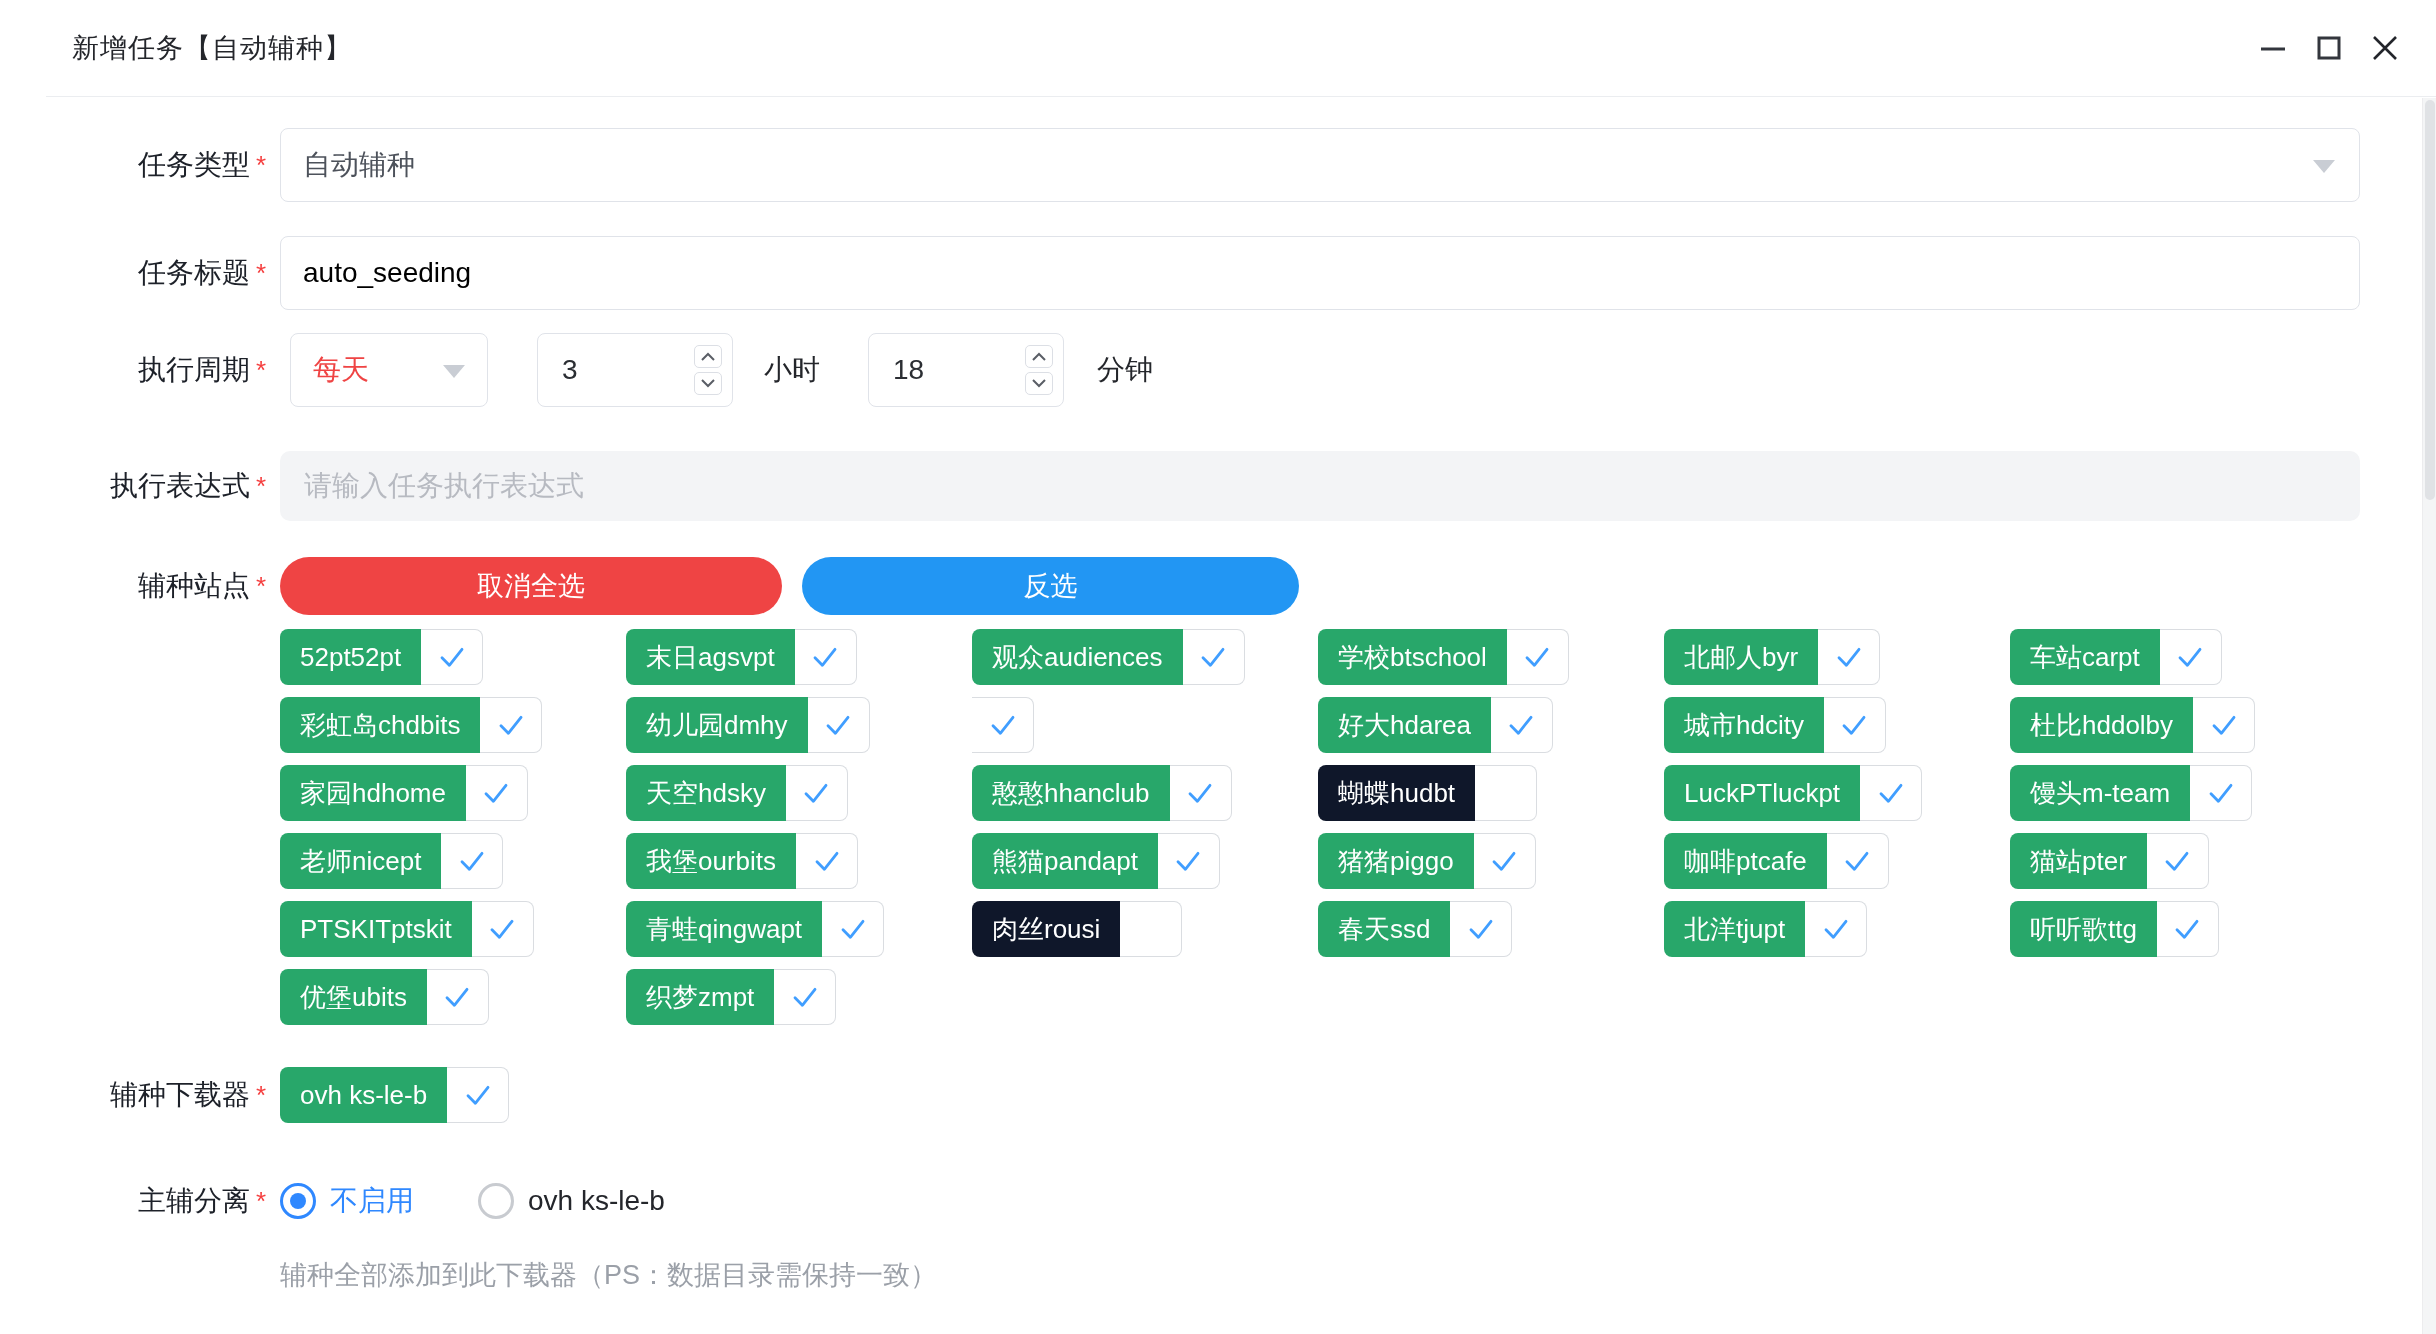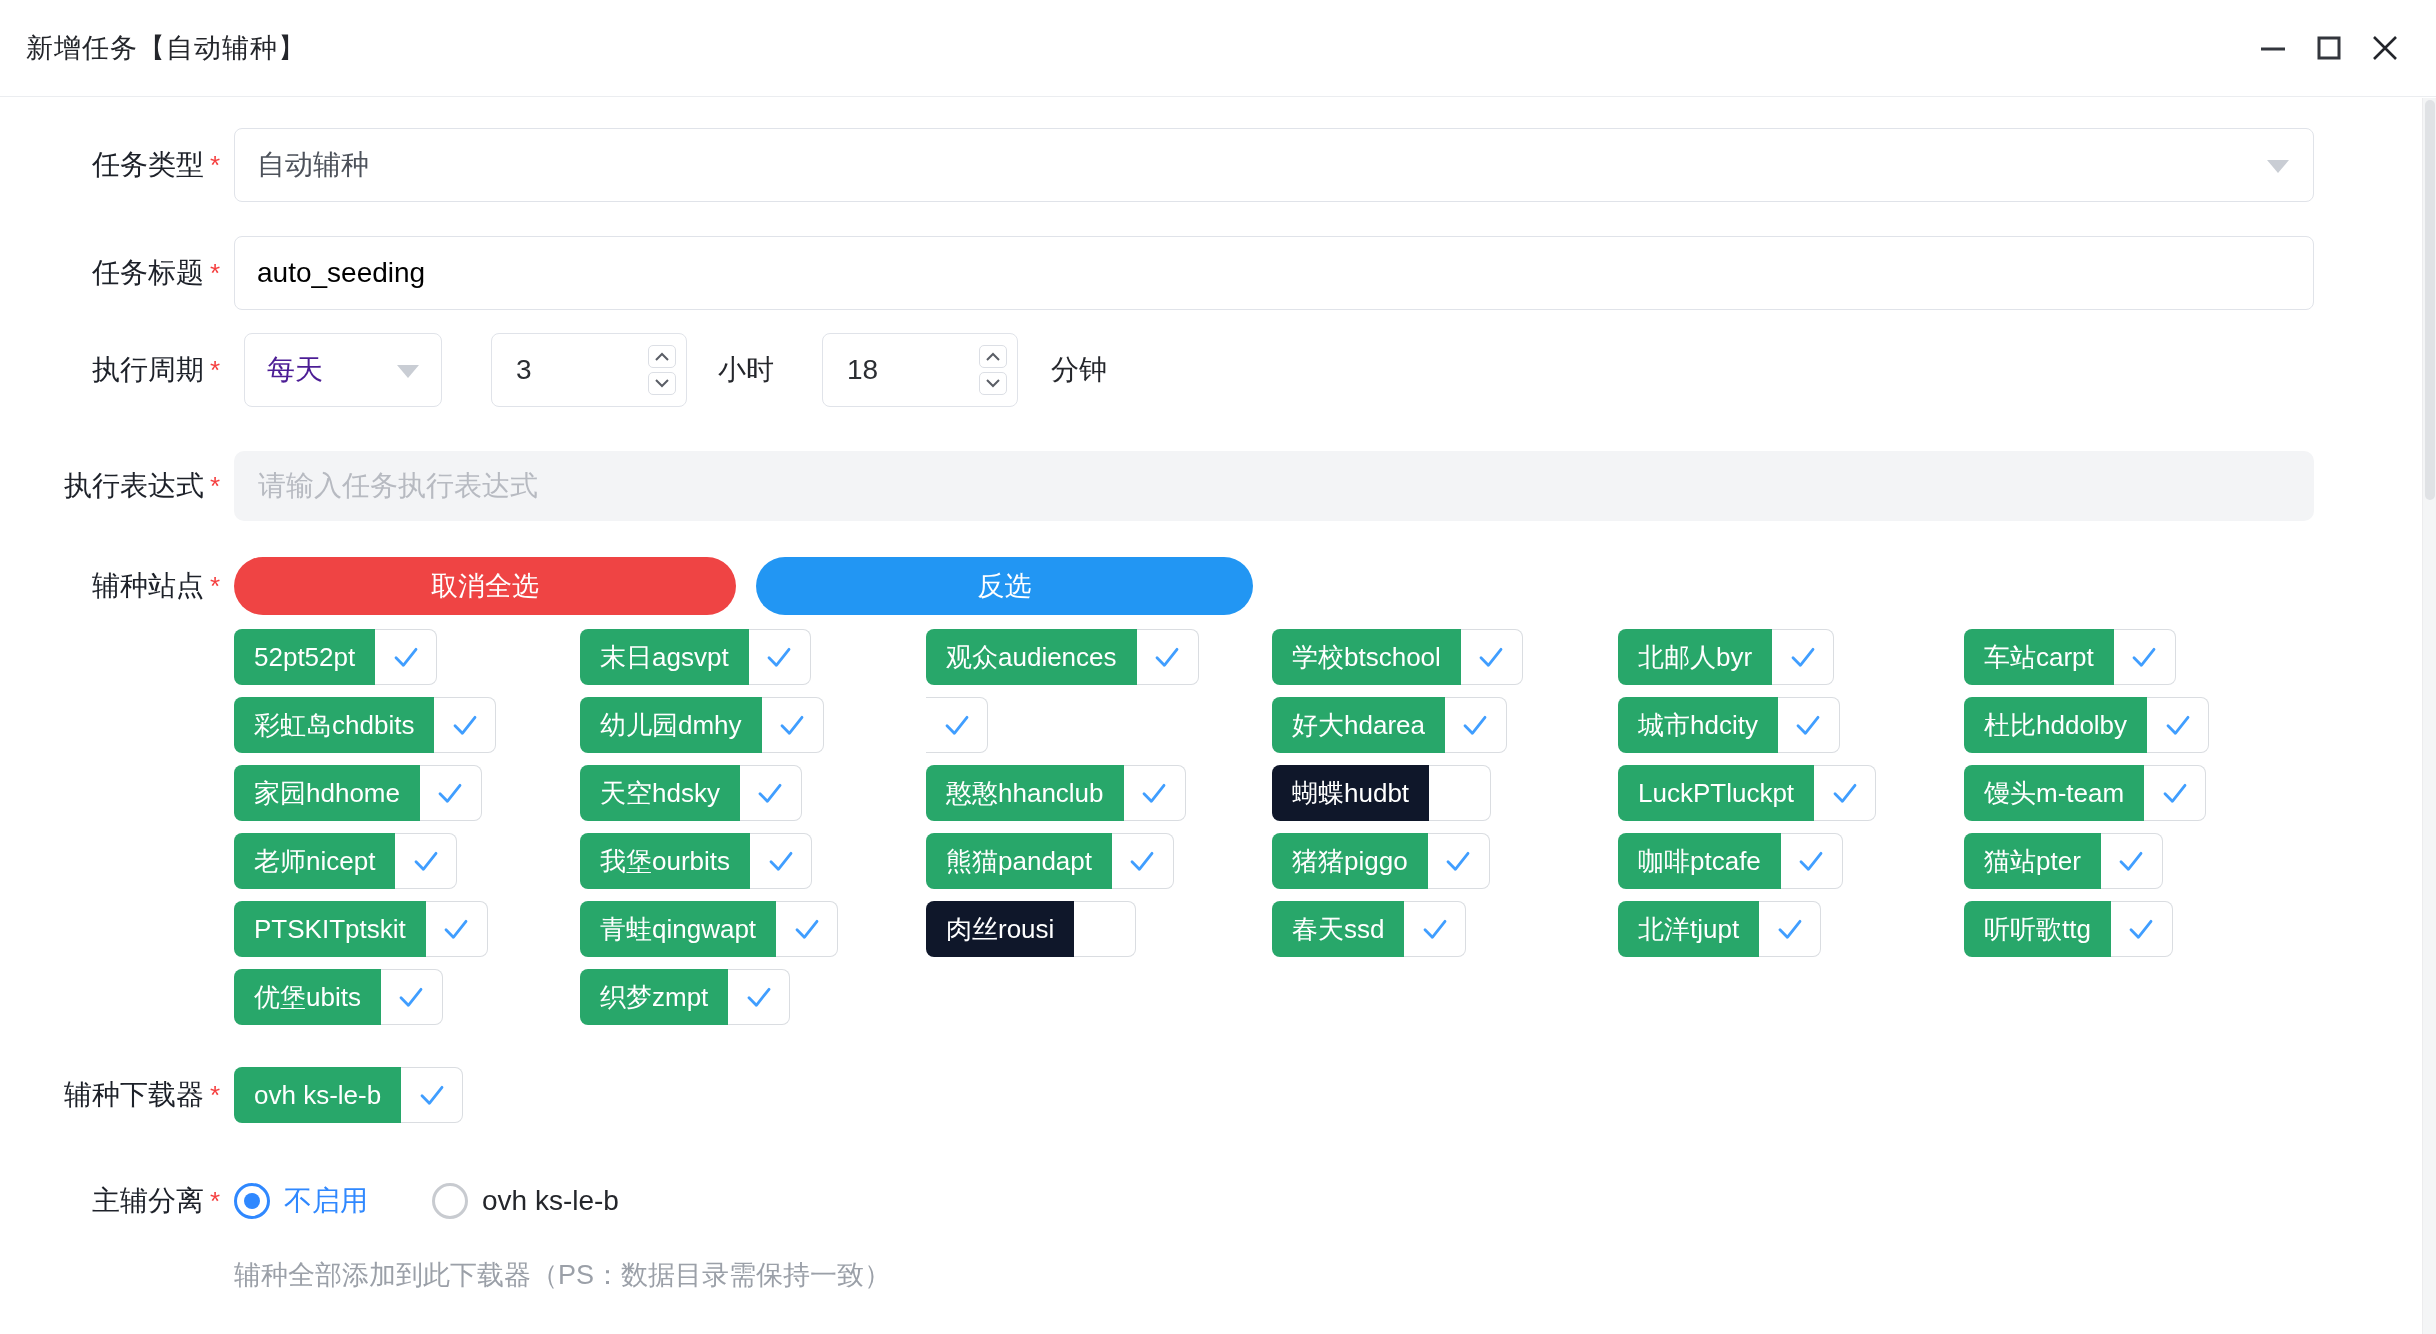--- a/index.html
+++ b/index.html
@@ -1,18 +1,18 @@
 <!DOCTYPE html>
 <html><head>
 <meta charset="utf-8">
 <style>
   * { margin:0; padding:0; box-sizing:border-box; }
   html,body { background:#fff; }
   body { font-family:"Liberation Sans","DejaVu Sans",sans-serif; color:#25272c; }
-  .app { position:relative; width:2436px; height:1334px; background:#fff; overflow:hidden; }
+  .app { position:relative; width:2436px; height:1334px; background:#fff; overflow:hidden;padding-left:46px; }
 
   
   .titlebar { position:relative; height:97px; border-bottom:1px solid #ebedf0;
               display:flex; align-items:center; justify-content:space-between; padding:0 38px 0 26px; }
   .titlebar .title { font-size:27px; font-weight:500; color:#24262b; letter-spacing:1px; }
   .win-controls { display:flex; align-items:center; gap:30px; }
   .win-btn { width:26px; height:26px; display:flex; align-items:center; justify-content:center; cursor:pointer; }
 
   
   .scroll-track { position:absolute; top:98px; right:0; width:14px; height:1236px; background:#f4f5f6; border-left:1px solid #ececee; }
@@ -35,21 +35,21 @@
   .caret-down { position:absolute; right:24px; top:50%; margin-top:-5px; width:0; height:0;
                 border-left:11px solid transparent; border-right:11px solid transparent;
                 border-top:13px solid #c9cdd4; }
 
   .mb34{margin-bottom:34px;} .mb32{margin-bottom:23px;} .mb44{margin-bottom:44px;gap:10px;}
   .mb36{margin-bottom:36px;} .mb42{margin-bottom:42px;} .mb58{margin-bottom:58px;}
 
   
   .sched { display:flex; align-items:center; }
   .mini-select { position:relative; width:198px; height:74px; border:1px solid #e0e3e9; border-radius:8px;
-                 display:flex; align-items:center; padding-left:22px; font-size:28px; color:#4c1d95;
+                 display:flex; align-items:center; padding-left:22px; font-size:28px; color:#ef4444;
                  margin-right:49px; background:#fff; }
   .mini-select .caret-down { right:22px; }
   .num-input { position:relative; width:196px; height:74px; border:1px solid #e0e3e9; border-radius:8px;
                display:flex; align-items:center; padding-left:24px; font-size:28px; color:#2b2e33; background:#fff; }
   .stepper { position:absolute; right:10px; top:50%; transform:translateY(-50%);
              display:flex; flex-direction:column; gap:4px; }
   .step-btn { width:28px; height:23px; border:1px solid #dcdfe5; border-radius:5px; background:#fff;
               display:flex; align-items:center; justify-content:center; cursor:pointer; }
   .unit { font-size:28px; color:#24262b; }
   .u1 { margin-right:48px; margin-left:31px; } .u2 { margin-left:33px; }

